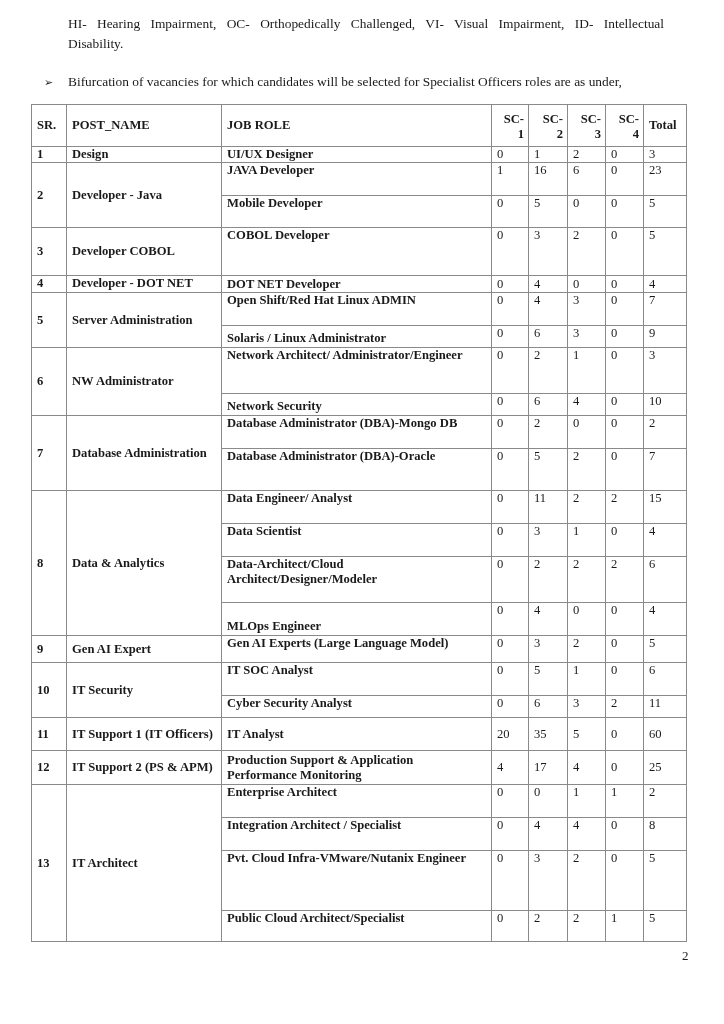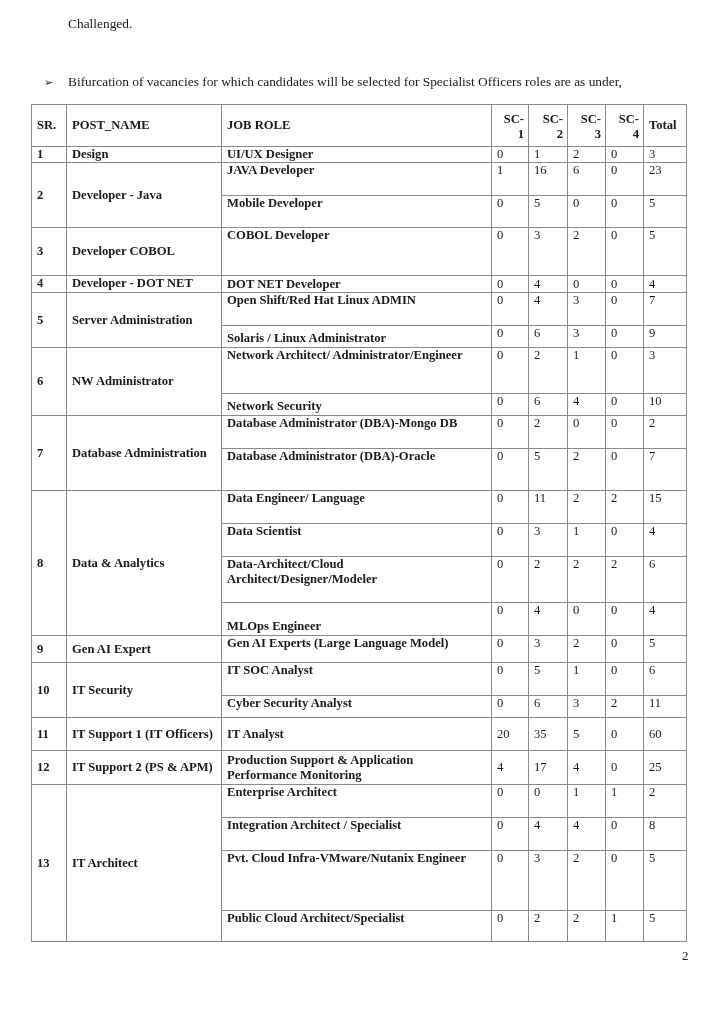--- a/index.html
+++ b/index.html
@@ -35,21 +35,22 @@
   .num { font-weight: normal; font-size: 12.6px; }
   .bottom-txt { vertical-align: bottom !important; padding-bottom: 1px !important; }
   .pageno {
     position: absolute; left: 682px; top: 948px; font-size: 13px;
   }
 </style>
 </head>
 <body>
 
 <div class="intro">
-  <span>Challenged.</span>
+  <span class="first-line">HI- Hearing Impairment, OC- Orthopedically Challenged, VI- Visual Impairment, ID- Intellectual</span>
+  <span>Disability.</span>
 </div>
 
 <div class="bullet-line">
   <span class="arrow">➢</span><span>Bifurcation of vacancies for which candidates will be selected for Specialist Officers roles are as under,</span>
 </div>
 
 <table class="vac">
   <colgroup>
     <col style="width:35px">
     <col style="width:155px">
@@ -171,21 +172,21 @@
         <td class="b">Database  Administrator (DBA)-Oracle</td>
         <td class="num">0</td>
         <td class="num">5</td>
         <td class="num">2</td>
         <td class="num">0</td>
         <td class="num">7</td>
       </tr>
       <tr style="height: 33px;">
         <td class="b mid" rowspan="4">8</td>
         <td class="b mid" rowspan="4">Data &amp; Analytics</td>
-        <td class="b">Data Engineer/ Language</td>
+        <td class="b">Data Engineer/ Analyst</td>
         <td class="num">0</td>
         <td class="num">11</td>
         <td class="num">2</td>
         <td class="num">2</td>
         <td class="num">15</td>
       </tr>
       <tr style="height: 33px;">
         <td class="b">Data Scientist</td>
         <td class="num">0</td>
         <td class="num">3</td>

